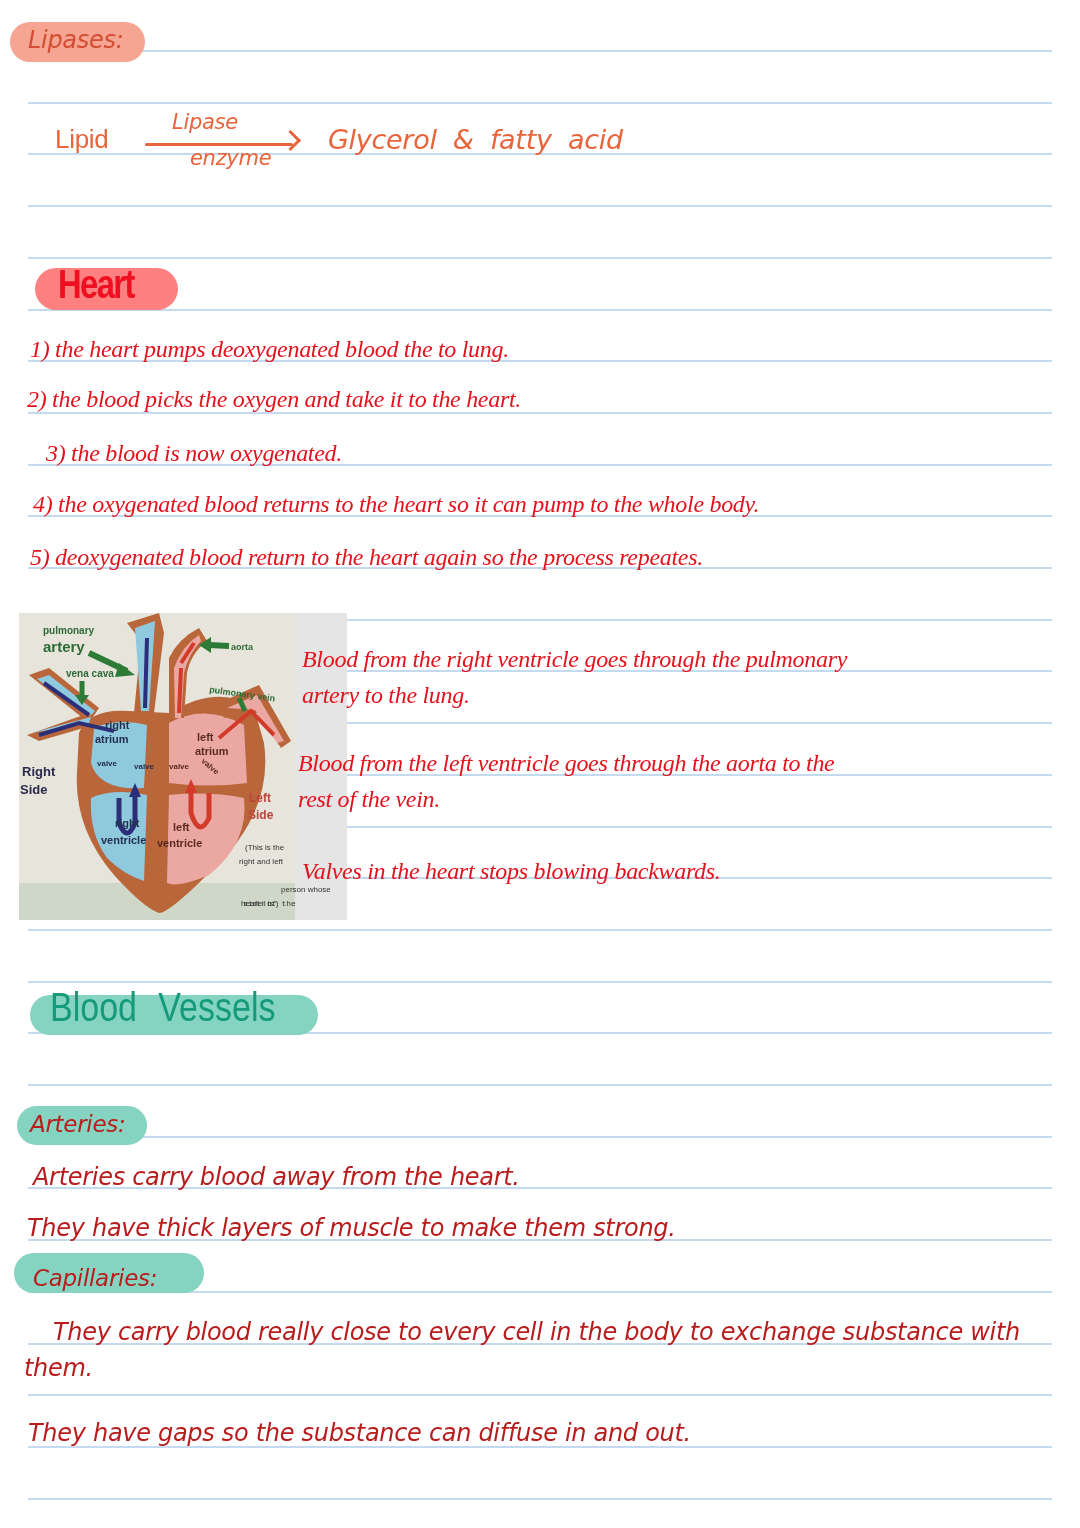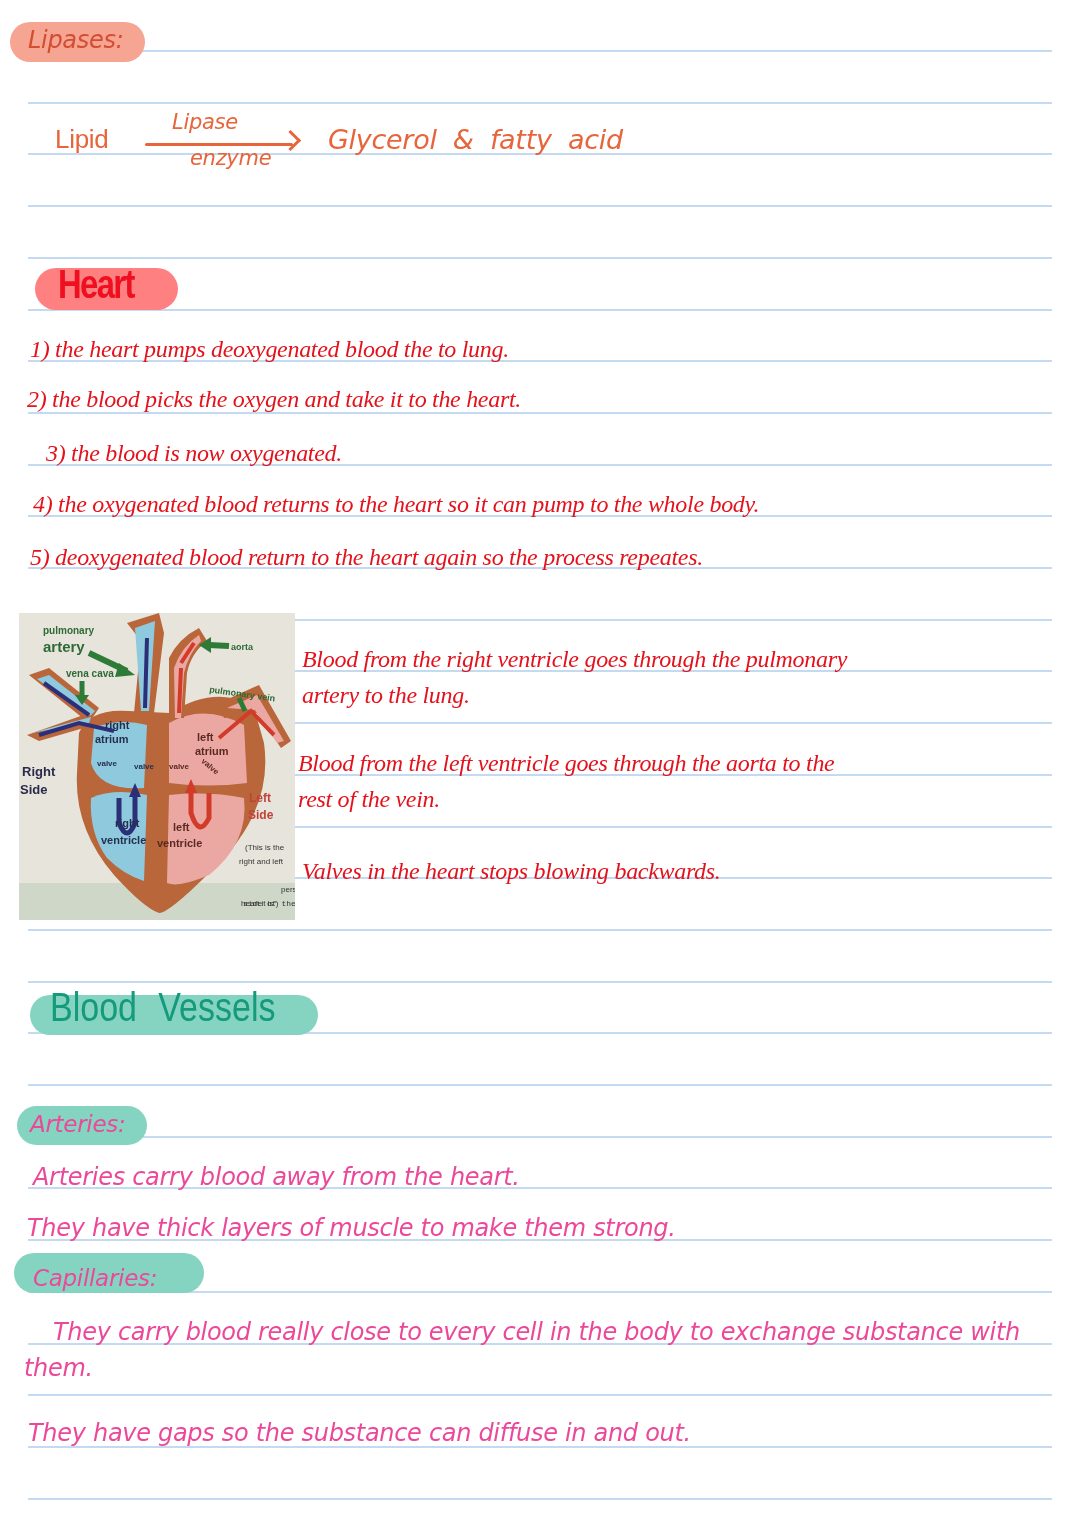--- a/index.html
+++ b/index.html
@@ -14,40 +14,40 @@
   }
   .abs { position:absolute; white-space:nowrap; }
   .hand {
     font-family:"DejaVu Sans", sans-serif;
     font-style:italic;
     letter-spacing:-0.3px;
   }
   .pill { position:absolute; border-radius:22px; }
   .orange { color:#e8643a; }
   .red { color:#e3121c;font-family:Liberation Serif, serif; }
-  .teal { color:#ec4899; }
+  .teal { color:#b91c1c; }
 
   
   #lipases-pill { left:10px; top:22px; width:135px; height:40px; background:#f5a592; }
   #lipases-title { left:28px; top:26px; font-size:24px; color:#d34d33; }
   #lipid { left:55px; top:124px; font-size:26px; font-style:normal; font-family:"Liberation Sans Narrow","Liberation Sans",sans-serif; }
   #arrow-line { position:absolute; left:145px; top:143px; width:148px; height:3px; background:#e8643a; border-radius:2px; }
   #arrow-head { position:absolute; left:283px; top:133px; width:12px; height:12px; border-right:3px solid #e8643a; border-bottom:3px solid #e8643a; transform:rotate(-45deg); }
   #lipase-label { left:172px; top:110px; font-size:21px; }
   #enzyme-label { left:190px; top:146px; font-size:21px; }
   #products { left:328px; top:124px; font-size:27px; word-spacing:8px; }
 
   
   #heart-pill { left:35px; top:268px; width:143px; height:42px; background:#ff8080; }
   #heart-title { left:58px; top:262px; font-size:40px; font-weight:bold; font-style:normal; color:#ee1020; font-family:"Liberation Sans", sans-serif; letter-spacing:-2px; transform:scaleX(0.82); transform-origin:left; }
   .heart-step { font-size:24px; }
 
   
   #diagram {
-    position:absolute; left:19px; top:613px; width:276px; height:307px;
+    position:absolute; left:19px; top:613px; width:328px; height:307px;
     background:#e5e5e5; overflow:hidden;text-align:right;
   }
   #diagram svg { position:absolute; left:0; top:0; }
   .dtext { font-family:"Liberation Sans", sans-serif; font-weight:bold; }
 
   .heart-note { font-size:24px; }
 
   
   #bv-pill { left:30px; top:995px; width:288px; height:40px; background:#85d4c1; }
   #bv-title { left:50px; top:985px; font-size:40px; font-style:normal; color:#159a7c; font-family:"Liberation Sans", sans-serif; transform:scaleX(0.85); transform-origin:left; word-spacing:14px; }

